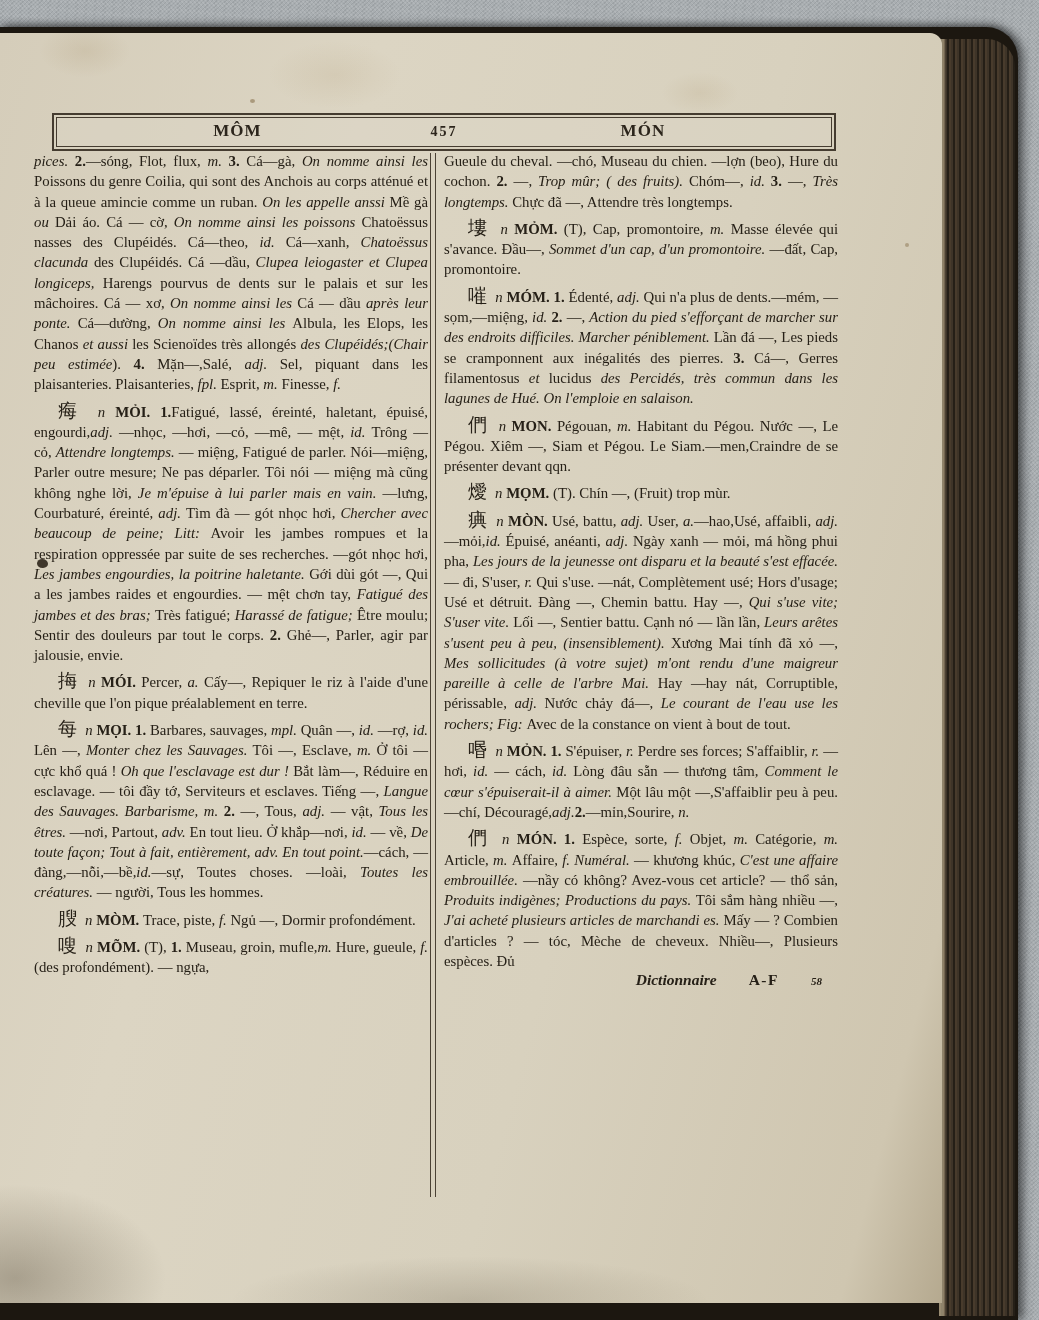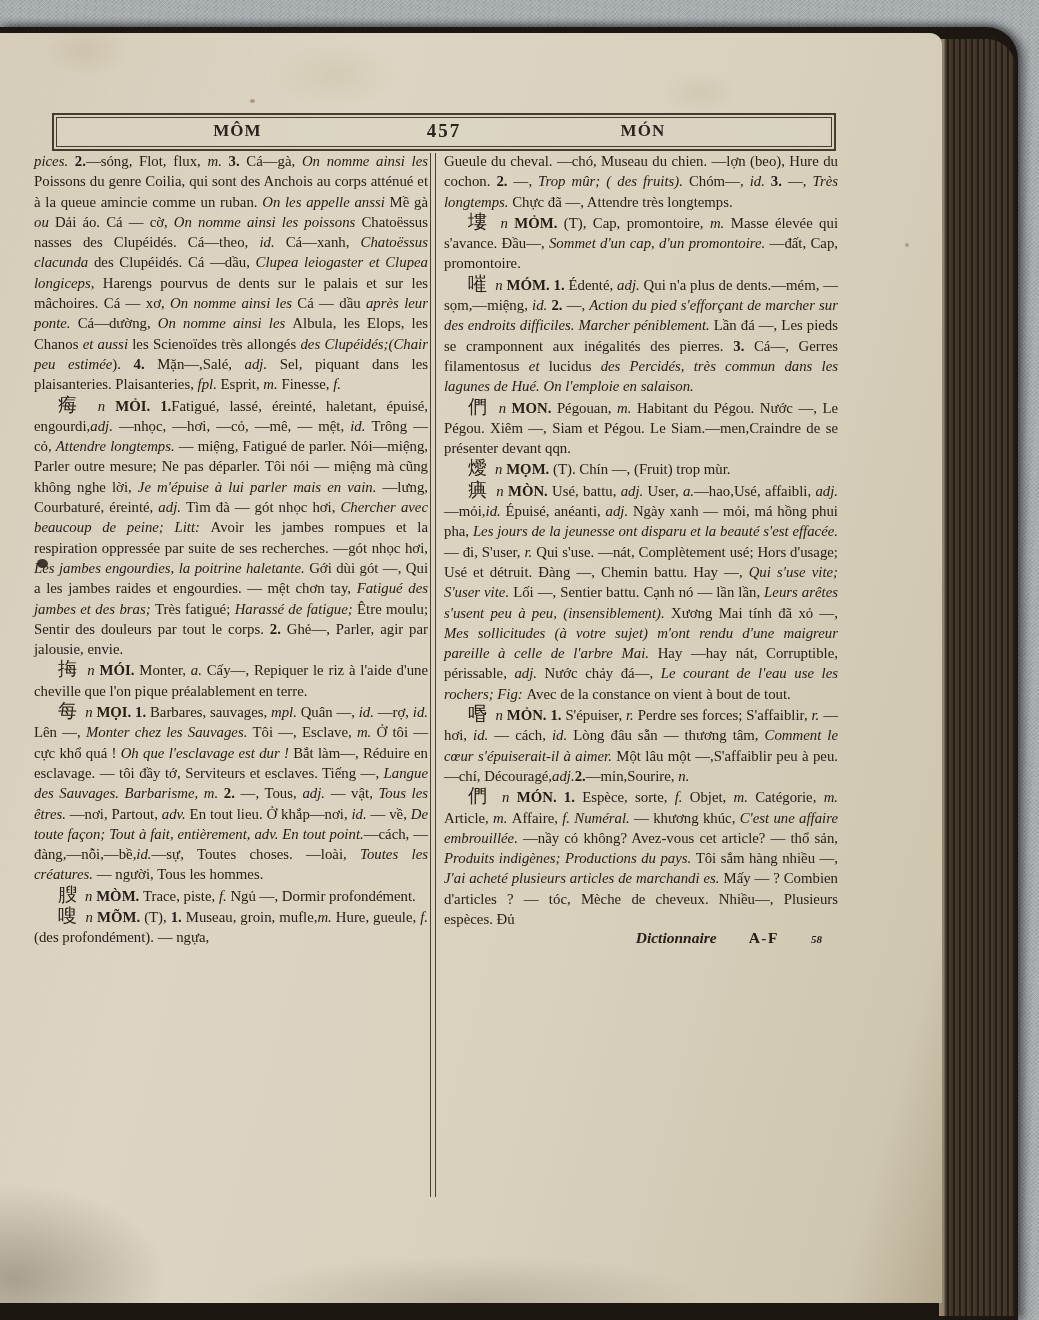--- a/index.html
+++ b/index.html
@@ -42,33 +42,33 @@
     position:absolute;left:52px;top:80px;width:780px;height:34px;
     border:2px solid #453c30;
     box-shadow: inset 0 0 0 2px #d8d1be, inset 0 0 0 3px #453c30;
     background:rgba(222,215,200,.35);
   }
   .hdr{
     position:absolute;top:50%;transform:translate(-50%,-53%);
     font-weight:bold;color:#2c251c;letter-spacing:1px;font-size:17px;white-space:nowrap;
   }
   .hdr-left{left:23.5%;}
-  .hdr-num{left:50%;font-size:19px;letter-spacing:2px;}
+  .hdr-num{left:50%;font-size:14px;letter-spacing:2px;}
   .hdr-right{left:75.5%;}
   .col{
     position:absolute;top:118px;width:394px;text-align:justify;color:#262017;
   }
   .col-left{left:34px;}
   .col-right{left:444px;}
   .divider{
     position:absolute;left:430px;top:120px;height:1044px;width:4px;
     border-left:1.5px solid #4a4134;border-right:1.5px solid #4a4134;
   }
   p.entry{margin:0;font-size:14.8px;line-height:20.3px;}
-  p.entry + p.entry{}
+  p.entry + p.entry{margin-top:6px;}
   p.ind{text-indent:24px;}
   .seg-i{font-style:italic;}
   .seg-b{font-weight:bold;}
   .seg-c{font-size:19px;font-family:"DejaVu Sans",sans-serif;line-height:1;letter-spacing:1px;}
   .footer-line{
     display:flex;justify-content:flex-end;align-items:baseline;
     gap:32px;padding-right:16px;font-size:15.5px;color:#262017;
   }
   .footer-title{font-style:italic;font-weight:600;}
   .footer-vol{font-weight:bold;letter-spacing:1.5px;}
@@ -93,21 +93,21 @@
       <span class="hdr hdr-right">MÓN</span>
     </div>
 
     <div class="speck1"></div>
     <div class="speck2"></div>
     <div class="blot"></div>
 
     <div class="col col-left">
         <p class="entry"><span class="seg-i">pices. </span><span class="seg-b">2.</span><span class="seg-n">—sóng, Flot, flux, </span><span class="seg-i">m. </span><span class="seg-b">3. </span><span class="seg-n">Cá—gà, </span><span class="seg-i">On nomme ainsi les </span><span class="seg-n">Poissons du genre Coilia, qui sont des Anchois au corps atténué et à la queue amincie comme un ruban. </span><span class="seg-i">On les appelle anssi </span><span class="seg-n">Mề gà </span><span class="seg-i">ou </span><span class="seg-n">Dải áo. Cá — cờ, </span><span class="seg-i">On nomme ainsi les poissons </span><span class="seg-n">Chatoëssus nasses des Clupéidés. Cá—theo, </span><span class="seg-i">id. </span><span class="seg-n">Cá—xanh, </span><span class="seg-i">Chatoëssus clacunda </span><span class="seg-n">des Clupéidés. Cá —dầu, </span><span class="seg-i">Clupea leiogaster et Clupea longiceps, </span><span class="seg-n">Harengs pourvus de dents sur le palais et sur les mâchoires. Cá — xơ, </span><span class="seg-i">On nomme ainsi les </span><span class="seg-n">Cá — dầu </span><span class="seg-i">après leur ponte. </span><span class="seg-n">Cá—dường, </span><span class="seg-i">On nomme ainsi les </span><span class="seg-n">Albula, les Elops, les Chanos </span><span class="seg-i">et aussi </span><span class="seg-n">les Scienoïdes très allongés </span><span class="seg-i">des Clupéidés;(Chair peu estimée</span><span class="seg-n">). </span><span class="seg-b">4. </span><span class="seg-n">Mặn—,Salé, </span><span class="seg-i">adj. </span><span class="seg-n">Sel, piquant dans les plaisanteries. Plaisanteries, </span><span class="seg-i">fpl. </span><span class="seg-n">Esprit, </span><span class="seg-i">m. </span><span class="seg-n">Finesse, </span><span class="seg-i">f.</span></p>
         <p class="entry ind"><span class="seg-c">痗 </span><span class="seg-i">n </span><span class="seg-b">MỎI. 1.</span><span class="seg-n">Fatigué, lassé, éreinté, haletant, épuisé, engourdi,</span><span class="seg-i">adj. </span><span class="seg-n">—nhọc, —hơi, —cỏ, —mê, — mệt, </span><span class="seg-i">id. </span><span class="seg-n">Trông — cỏ, </span><span class="seg-i">Attendre longtemps. </span><span class="seg-n">— miệng, Fatigué de parler. Nói—miệng, Parler outre mesure; Ne pas déparler. Tôi nói — miệng mà cũng không nghe lời, </span><span class="seg-i">Je m'épuise à lui parler mais en vain. </span><span class="seg-n">—lưng, Courbaturé, éreinté, </span><span class="seg-i">adj. </span><span class="seg-n">Tìm đà — gót nhọc hơi, </span><span class="seg-i">Chercher avec beaucoup de peine; Litt: </span><span class="seg-n">Avoir les jambes rompues et la respiration oppressée par suite de ses recherches. —gót nhọc hơi, </span><span class="seg-i">Les jambes engourdies, la poitrine haletante. </span><span class="seg-n">Gới dùi gót —, Qui a les jambes raides et engourdies. — mệt chơn tay, </span><span class="seg-i">Fatigué des jambes et des bras; </span><span class="seg-n">Très fatigué; </span><span class="seg-i">Harassé de fatigue; </span><span class="seg-n">Être moulu; Sentir des douleurs par tout le corps. </span><span class="seg-b">2. </span><span class="seg-n">Ghẻ—, Parler, agir par jalousie, envie.</span></p>
-        <p class="entry ind"><span class="seg-c">挴 </span><span class="seg-i">n </span><span class="seg-b">MÓI. </span><span class="seg-n">Monter, </span><span class="seg-i">a. </span><span class="seg-n">Cấy—, Repiquer le riz à l'aide d'une cheville que l'on pique préalablement en terre.</span></p>
+        <p class="entry ind"><span class="seg-c">挴 </span><span class="seg-i">n </span><span class="seg-b">MÓI. </span><span class="seg-n">Percer, </span><span class="seg-i">a. </span><span class="seg-n">Cấy—, Repiquer le riz à l'aide d'une cheville que l'on pique préalablement en terre.</span></p>
         <p class="entry ind"><span class="seg-c">每 </span><span class="seg-i">n </span><span class="seg-b">MỌI. 1. </span><span class="seg-n">Barbares, sauvages, </span><span class="seg-i">mpl. </span><span class="seg-n">Quân —, </span><span class="seg-i">id. </span><span class="seg-n">—rợ, </span><span class="seg-i">id. </span><span class="seg-n">Lên —, </span><span class="seg-i">Monter chez les Sauvages. </span><span class="seg-n">Tôi —, Esclave, </span><span class="seg-i">m. </span><span class="seg-n">Ở tôi — cực khổ quá ! </span><span class="seg-i">Oh que l'esclavage est dur ! </span><span class="seg-n">Bắt làm—, Réduire en esclavage. — tôi đầy tớ, Serviteurs et esclaves. Tiếng —, </span><span class="seg-i">Langue des Sauvages. Barbarisme, m. </span><span class="seg-b">2. </span><span class="seg-n">—, Tous, </span><span class="seg-i">adj. </span><span class="seg-n">— vật, </span><span class="seg-i">Tous les êtres. </span><span class="seg-n">—nơi, Partout, </span><span class="seg-i">adv. </span><span class="seg-n">En tout lieu. Ở khắp—nơi, </span><span class="seg-i">id. </span><span class="seg-n">— về, </span><span class="seg-i">De toute façon; Tout à fait, entièrement, adv. En tout point.</span><span class="seg-n">—cách, —đàng,—nỗi,—bề,</span><span class="seg-i">id.</span><span class="seg-n">—sự, Toutes choses. —loài, </span><span class="seg-i">Toutes les créatures. </span><span class="seg-n">— người, Tous les hommes.</span></p>
         <p class="entry ind"><span class="seg-c">膄 </span><span class="seg-i">n </span><span class="seg-b">MÒM. </span><span class="seg-n">Trace, piste, </span><span class="seg-i">f. </span><span class="seg-n">Ngủ —, Dormir profondément.</span></p>
         <p class="entry ind"><span class="seg-c">嗖 </span><span class="seg-i">n </span><span class="seg-b">MÕM. </span><span class="seg-n">(T), </span><span class="seg-b">1. </span><span class="seg-n">Museau, groin, mufle,</span><span class="seg-i">m. </span><span class="seg-n">Hure, gueule, </span><span class="seg-i">f. </span><span class="seg-n">(des profondément). — ngựa,</span></p>
       </div>
 
     <div class="divider"></div>
 
     <div class="col col-right">
 
     <p class="entry"><span class="seg-n">Gueule du cheval. —chó, Museau du chien. —lợn (beo), Hure du cochon. </span><span class="seg-b">2. </span><span class="seg-n">—, </span><span class="seg-i">Trop mûr; ( des fruits). </span><span class="seg-n">Chóm—, </span><span class="seg-i">id. </span><span class="seg-b">3. </span><span class="seg-n">—, </span><span class="seg-i">Très longtemps. </span><span class="seg-n">Chực đã —, Attendre très longtemps.</span></p>

